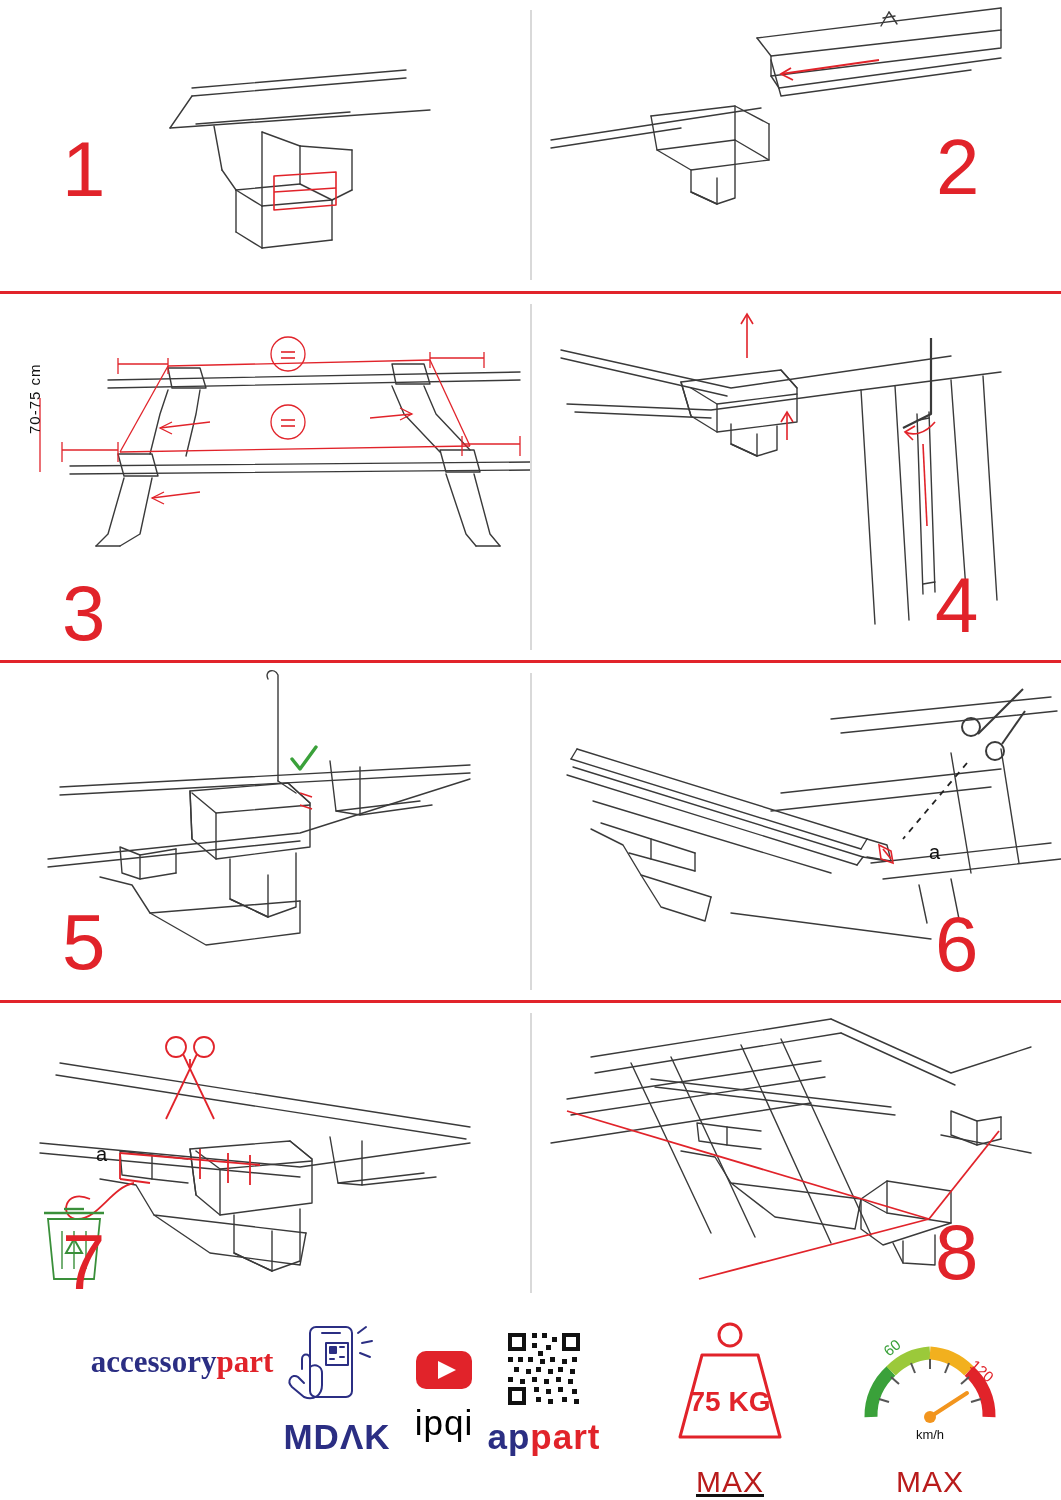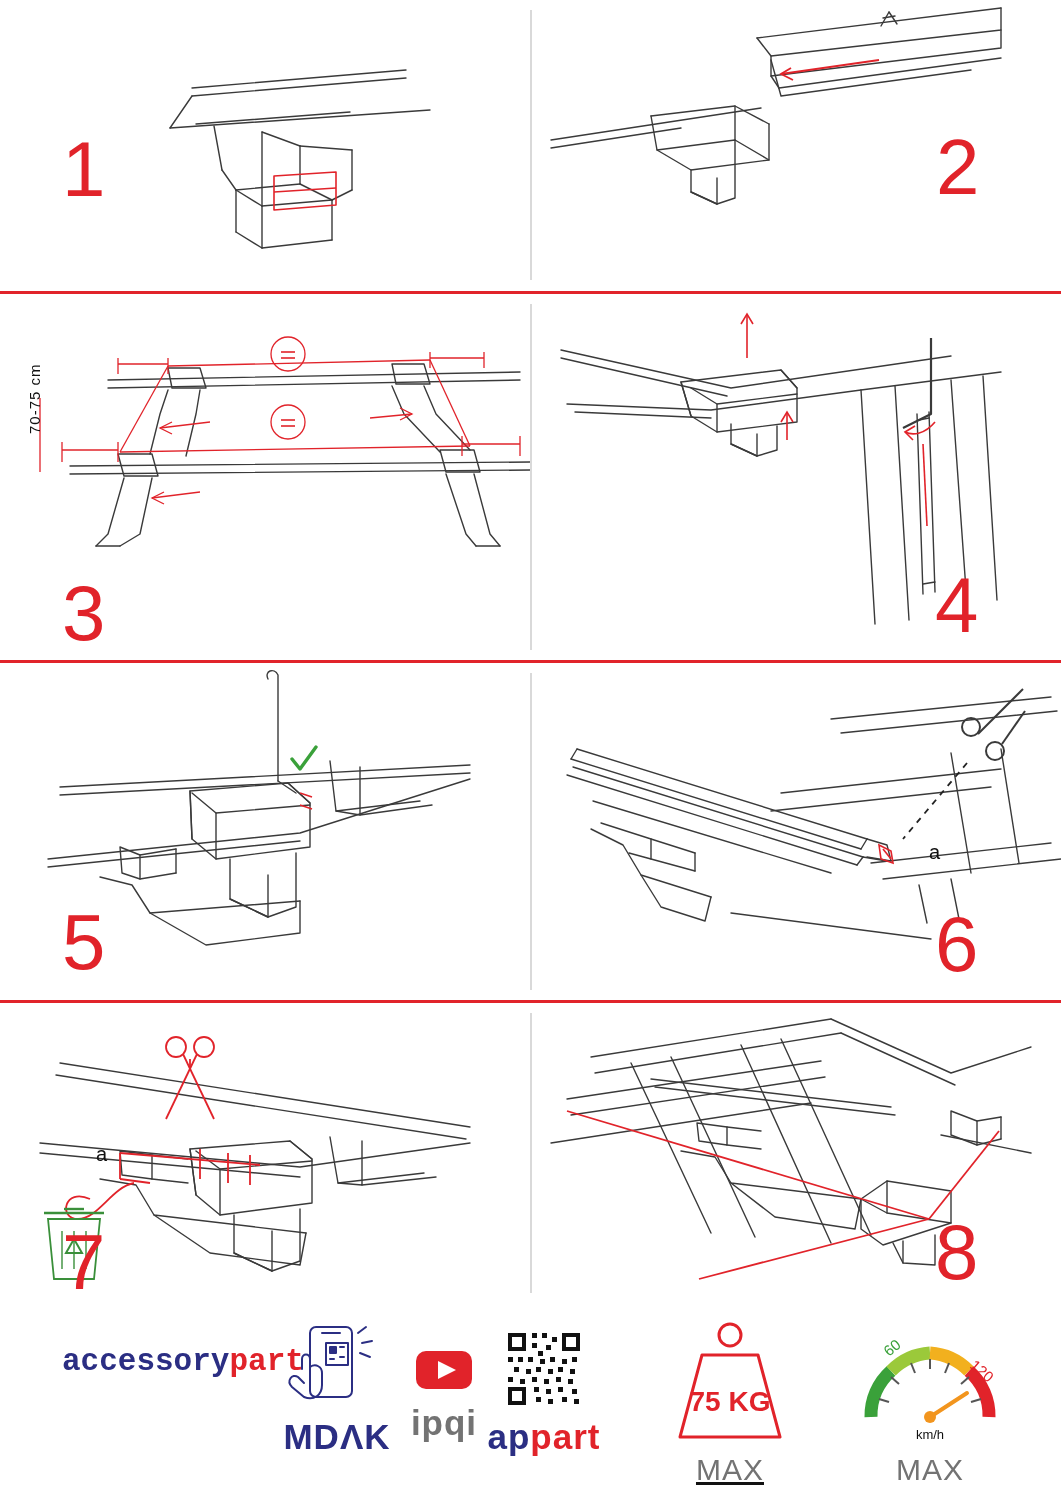--- a/index.html
+++ b/index.html
@@ -12,34 +12,34 @@
   .panel{position:absolute;}
   .stepnum{position:absolute;font-family:"Liberation Sans",sans-serif;font-weight:400;color:#e1232a;font-size:78px;line-height:78px;letter-spacing:-2px;}
 
   .svgwrap{position:absolute;inset:0;}
   svg{display:block;}
 
   
   .footer{position:absolute;left:0;top:1305px;width:1061px;height:195px;}
   .brandblock{position:absolute;left:62px;top:25px;width:240px;text-align:center;}
   .brand-basic{font-family:"Liberation Sans",sans-serif;font-weight:bold;font-size:54px;letter-spacing:2px;color:#2b2e83;line-height:56px;}
-  .brand-accessory{font-family:Liberation Mono, monospace;font-weight:bold;font-size:31px;letter-spacing:0px;line-height:40px;margin-top:12px;}
+  .brand-accessory{font-family:Liberation Serif, serif;font-weight:bold;font-size:31px;letter-spacing:0px;line-height:40px;margin-top:12px;}
   .brand-accessory .a1{color:#2b2e83;}
   .brand-accessory .a2{color:#e1232a;}
 
   .logo-item{position:absolute;text-align:center;}
   .logo-cap{font-family:"Liberation Sans",sans-serif;font-size:35px;letter-spacing:1px;margin-top:8px;}
   .mdak{color:#2b2e83;font-weight:bold;}
   .mdak .v{color:#2b2e83;}
-  .ipqi{color:#737373;font-weight:bold;}
+  .ipqi{color:#000000;font-weight:normal;}
   .apline{font-weight:bold;color:#2b2e83;}
   .apline .l{color:#e1232a;}
 
   .maxitem{position:absolute;text-align:center;}
-  .maxcap{font-family:"Liberation Sans",sans-serif;font-size:30px;color:#737373;letter-spacing:1px;margin-top:0;}
+  .maxcap{font-family:"Liberation Sans",sans-serif;font-size:30px;color:#b91c1c;letter-spacing:1px;margin-top:12px;}
 </style>
 </head>
 <body>
 
 <div class="sheet">
 
   <div class="panel" style="left:0;top:0;width:530px;height:291px;">
     <div class="svgwrap">
       <svg width="530" height="291" viewBox="0 0 530 291">
         <g fill="none" stroke="#3a3a3a" stroke-width="1.4" stroke-linejoin="round" stroke-linecap="round">

